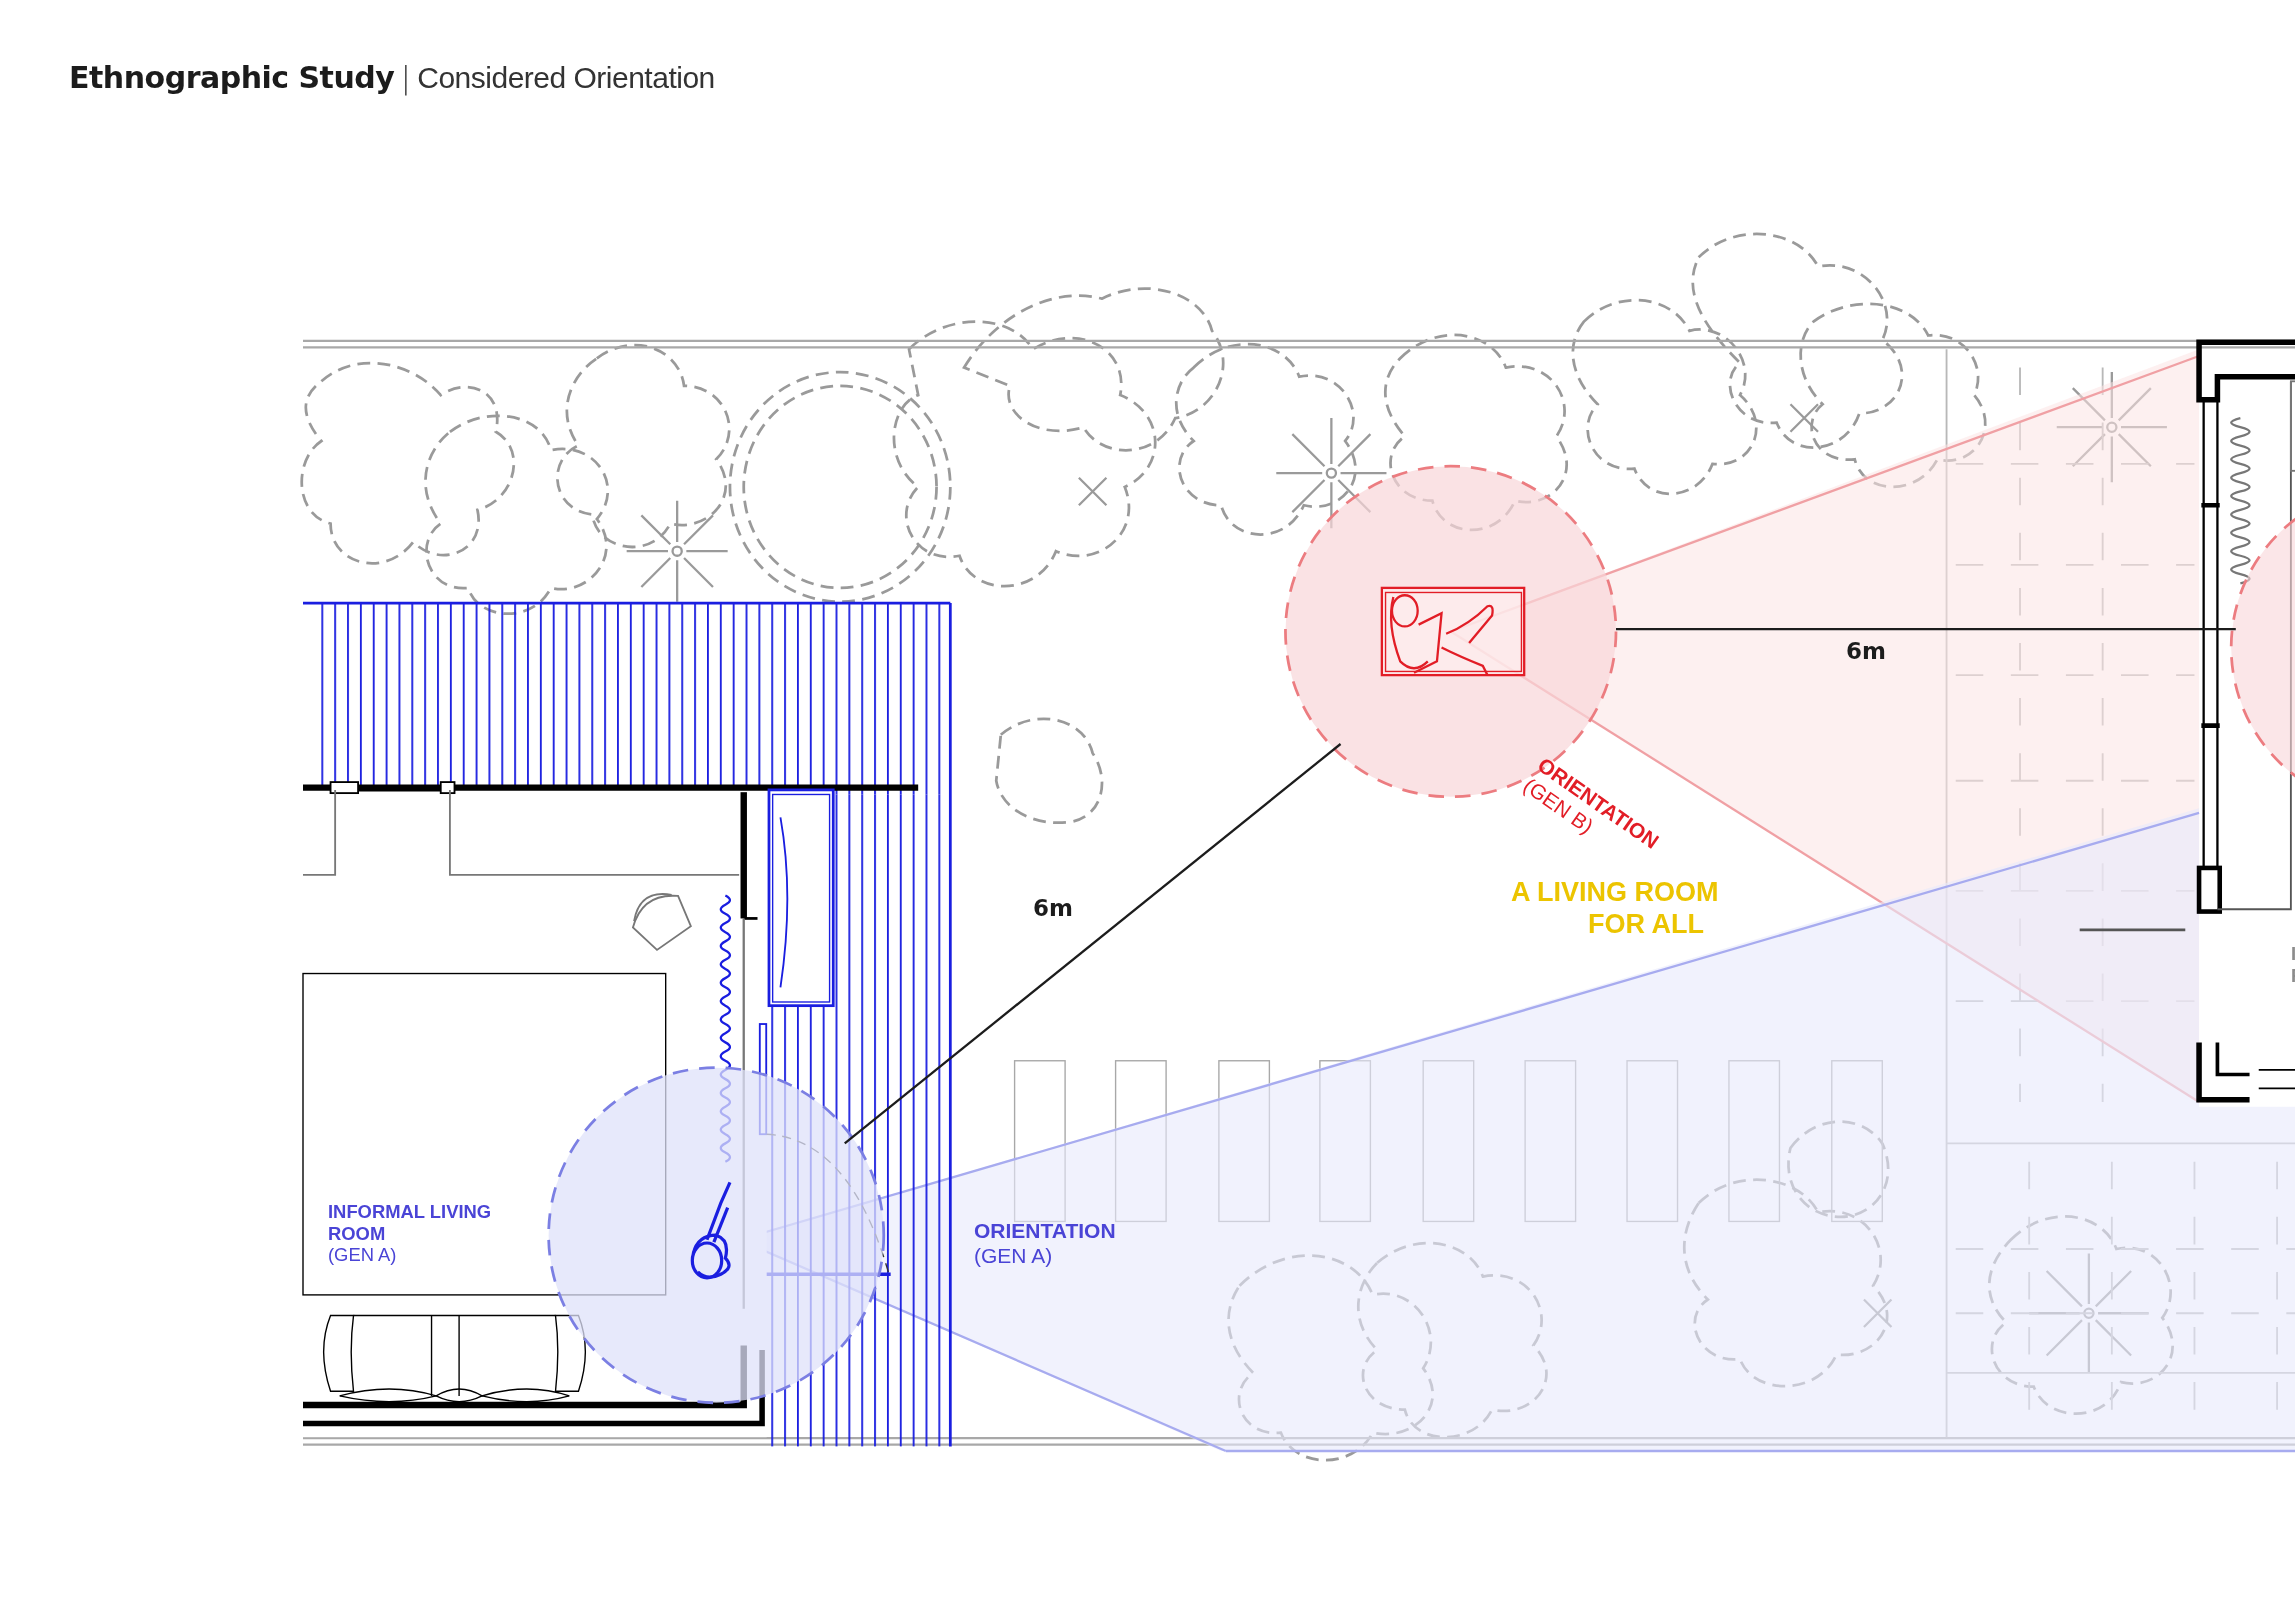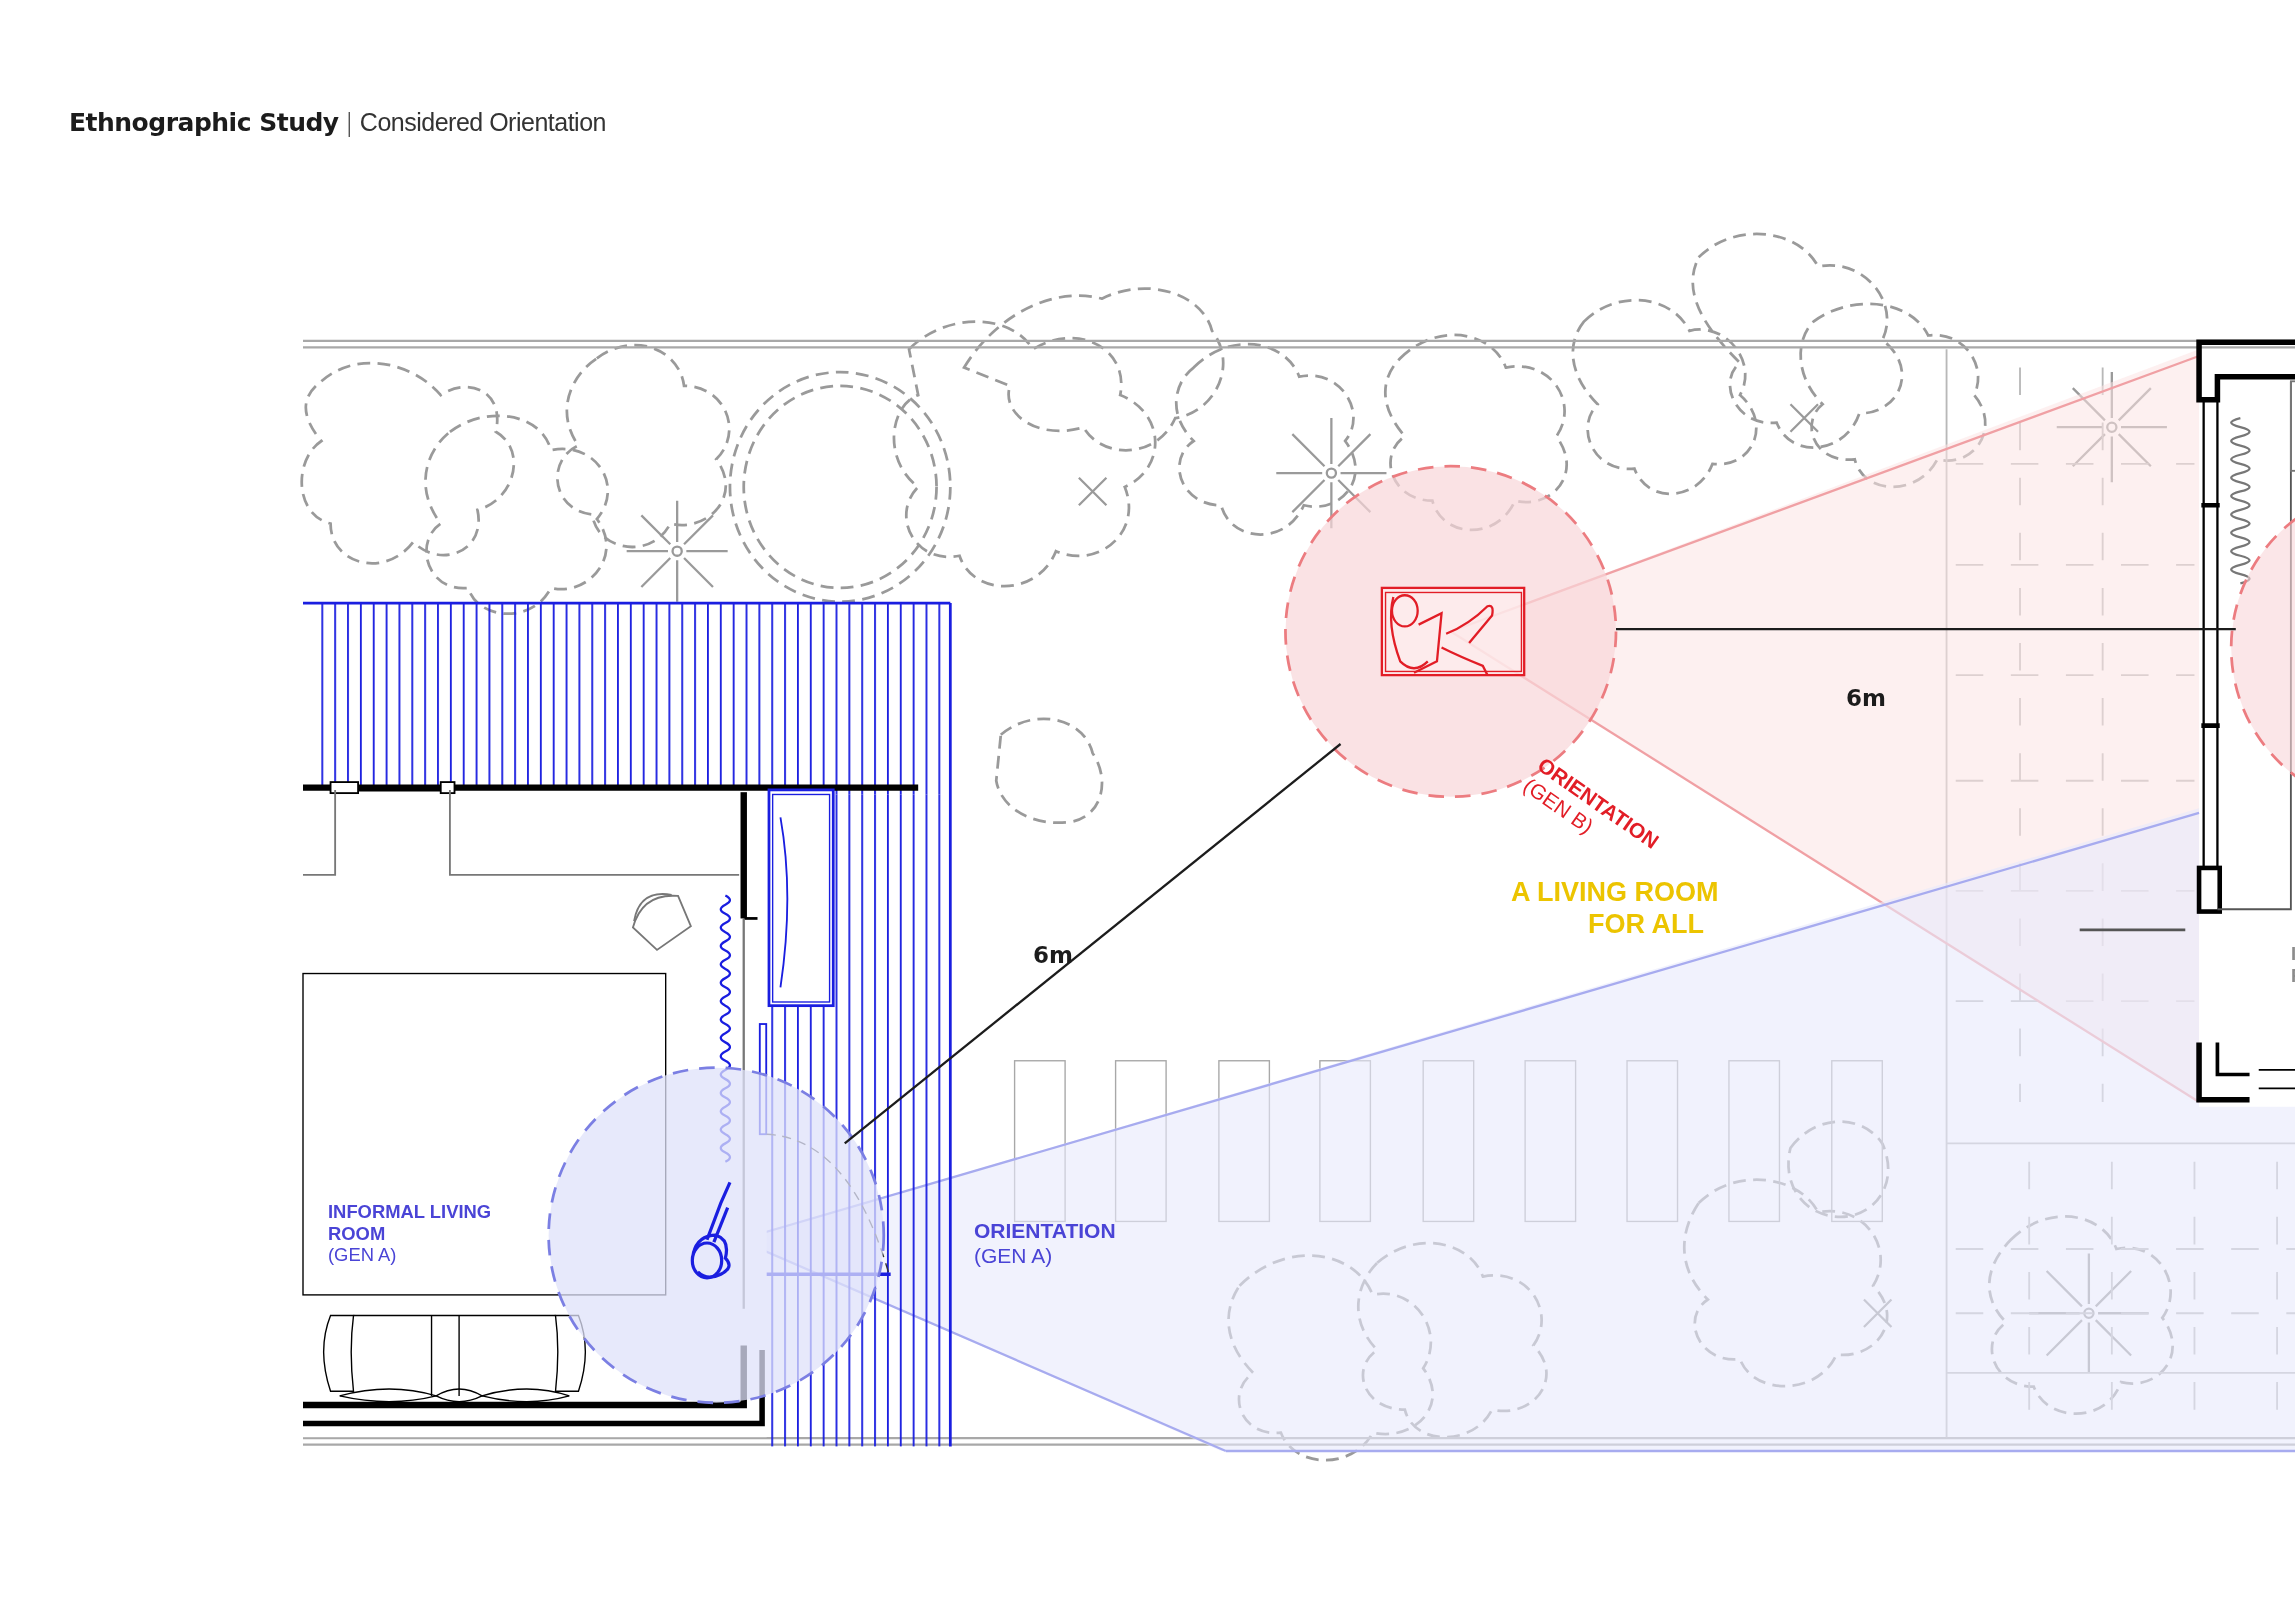--- a/index.html
+++ b/index.html
@@ -1,29 +1,29 @@
 <!DOCTYPE html>
 <html style="font-size:7.3px"><head>
 <meta charset="utf-8">
 <style>
   html, body { margin:0; padding:0; background:#ffffff; }
   body { width:3221px; height:1611px; position:relative; overflow:hidden; font-family:"Liberation Sans", sans-serif; }
   #plan { position:absolute; left:0; top:0; width:3221px; height:1611px; }
-  .title { position:absolute; left:69px; top:60px; font-size:25px; color:#1c1c1c; white-space:nowrap; font-family:"DejaVu Sans", sans-serif;margin-top:48px; }
+  .title { position:absolute; left:69px; top:60px; font-size:30px; color:#1c1c1c; white-space:nowrap; font-family:"DejaVu Sans", sans-serif; }
   .title .bold { font-weight:bold; letter-spacing:-0.5px; }
   .title .sep { font-weight:200; color:#333; margin:0 6.4px; }
   .title .light { font-weight:normal; color:#333; letter-spacing:-0.5px; font-family:"Liberation Sans", sans-serif; }
   .lbl { position:absolute; font-family:"Liberation Sans", sans-serif; line-height:1.18; white-space:nowrap; }
   .lbl .b { font-weight:bold; display:block; }
   .lbl .n { font-weight:normal; display:block; }
   .red { color:#e21d26; }
   .blue { color:#4a44d6; }
   .grey { color:#8c8c8c; }
   .yellow { color:#ecc400; font-weight:bold; }
-  .dim { font-weight:bold; color:#1c1c1c; font-family:"DejaVu Sans", sans-serif;margin-top:47px; }
+  .dim { font-weight:bold; color:#1c1c1c; font-family:"DejaVu Sans", sans-serif; }
 </style>
 </head>
 <body>
 
 <svg id="plan" viewBox="0 0 7016 3508" xmlns="http://www.w3.org/2000/svg">
   <defs>
     <pattern id="deck" width="28" height="10" patternUnits="userSpaceOnUse">
       <rect x="0" y="0" width="4" height="10" fill="#1a1ee0"></rect>
     </pattern>
   </defs>

